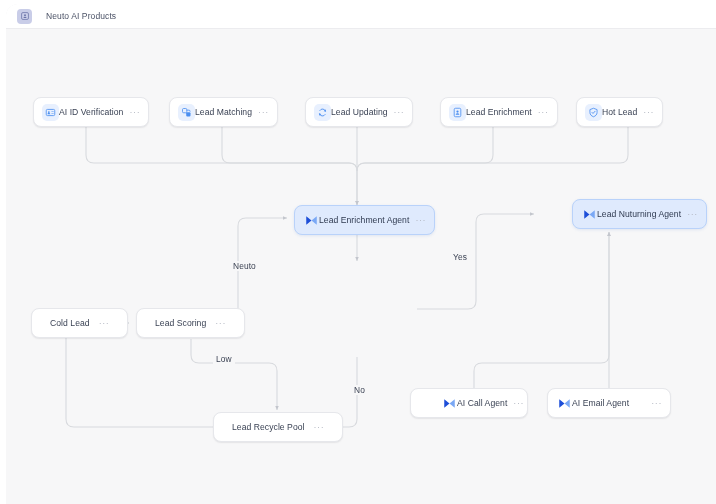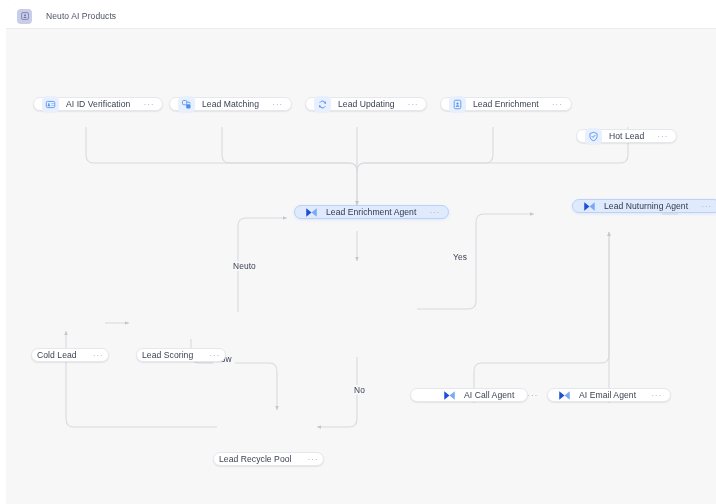--- a/index.html
+++ b/index.html
@@ -82,23 +82,22 @@
 
   
   .node {
     position: absolute;
     box-sizing: border-box;
     display: flex;
     align-items: center;
     background: #ffffff;
     border: 1px solid #e6e7eb;
     border-radius: 8px;
-    height: 14px;
+    height: 30px;
     padding: 0 8px;
-    gap: 7px;
     box-shadow: 0 1px 2px rgba(16,24,40,0.05), 0 1px 1px rgba(16,24,40,0.03);
   }
   .node.selected {
     background: #dfeafd;
     border: 1px solid #b9d2fa;
     box-shadow: 0 1px 3px rgba(60,110,200,0.12);
   }
   .node-label {
     font-size: 8.6px;
     color: #3a4254;
@@ -107,21 +106,21 @@
   }
   .node.selected .node-label { color: #2f3a50; }
   .node-dots {
     margin-left: auto;
     font-size: 9px;
     color: #b3b7c2;
     letter-spacing: 0.6px;
     line-height: 6px;
     padding-left: 6px;
   }
-  .node.plain { padding: 0 5px; margin-top: 40px; }
+  .node.plain { padding: 0 18px; }
   .node.plain .node-dots { padding-left: 9px; }
 
   
   .ico-chip {
     width: 17px; height: 17px;
     border-radius: 5px;
     background: #e8f0fe;
     display: flex;
     align-items: center;
     justify-content: center;
@@ -280,21 +279,21 @@
         <svg width="11" height="11" viewBox="0 0 16 16">
           <rect x="3.2" y="1.8" width="9.6" height="12.4" rx="2" fill="none" stroke="#4a8ef0" stroke-width="1.2"></rect>
           <circle cx="8" cy="6.6" r="1.6" fill="#4a8ef0"></circle>
           <path d="M5.4 11.4c0-1.4 1.2-2.2 2.6-2.2s2.6 0.8 2.6 2.2z" fill="#4a8ef0"></path>
         </svg>
       </span>
       <span class="node-label">Lead Enrichment</span>
       <span class="node-dots">···</span>
     </div>
 
-    <div class="node" style="left:570px; top:68px;margin-top:32px;">
+    <div class="node" style="left:570px; top:68px;">
       <span class="ico-chip">
         <svg width="11" height="11" viewBox="0 0 16 16">
           <path d="M8 1.8 L13.2 3.8 V8 c0 3.2-2.4 5.2-5.2 6.2 C5.2 13.2 2.8 11.2 2.8 8 V3.8 z" fill="none" stroke="#4a8ef0" stroke-width="1.2" stroke-linejoin="round"></path>
           <path d="M5.8 7.9 L7.3 9.4 L10.3 6.2" fill="none" stroke="#4a8ef0" stroke-width="1.3" stroke-linecap="round" stroke-linejoin="round"></path>
         </svg>
       </span>
       <span class="node-label">Hot Lead</span>
       <span class="node-dots">···</span>
     </div>
 

